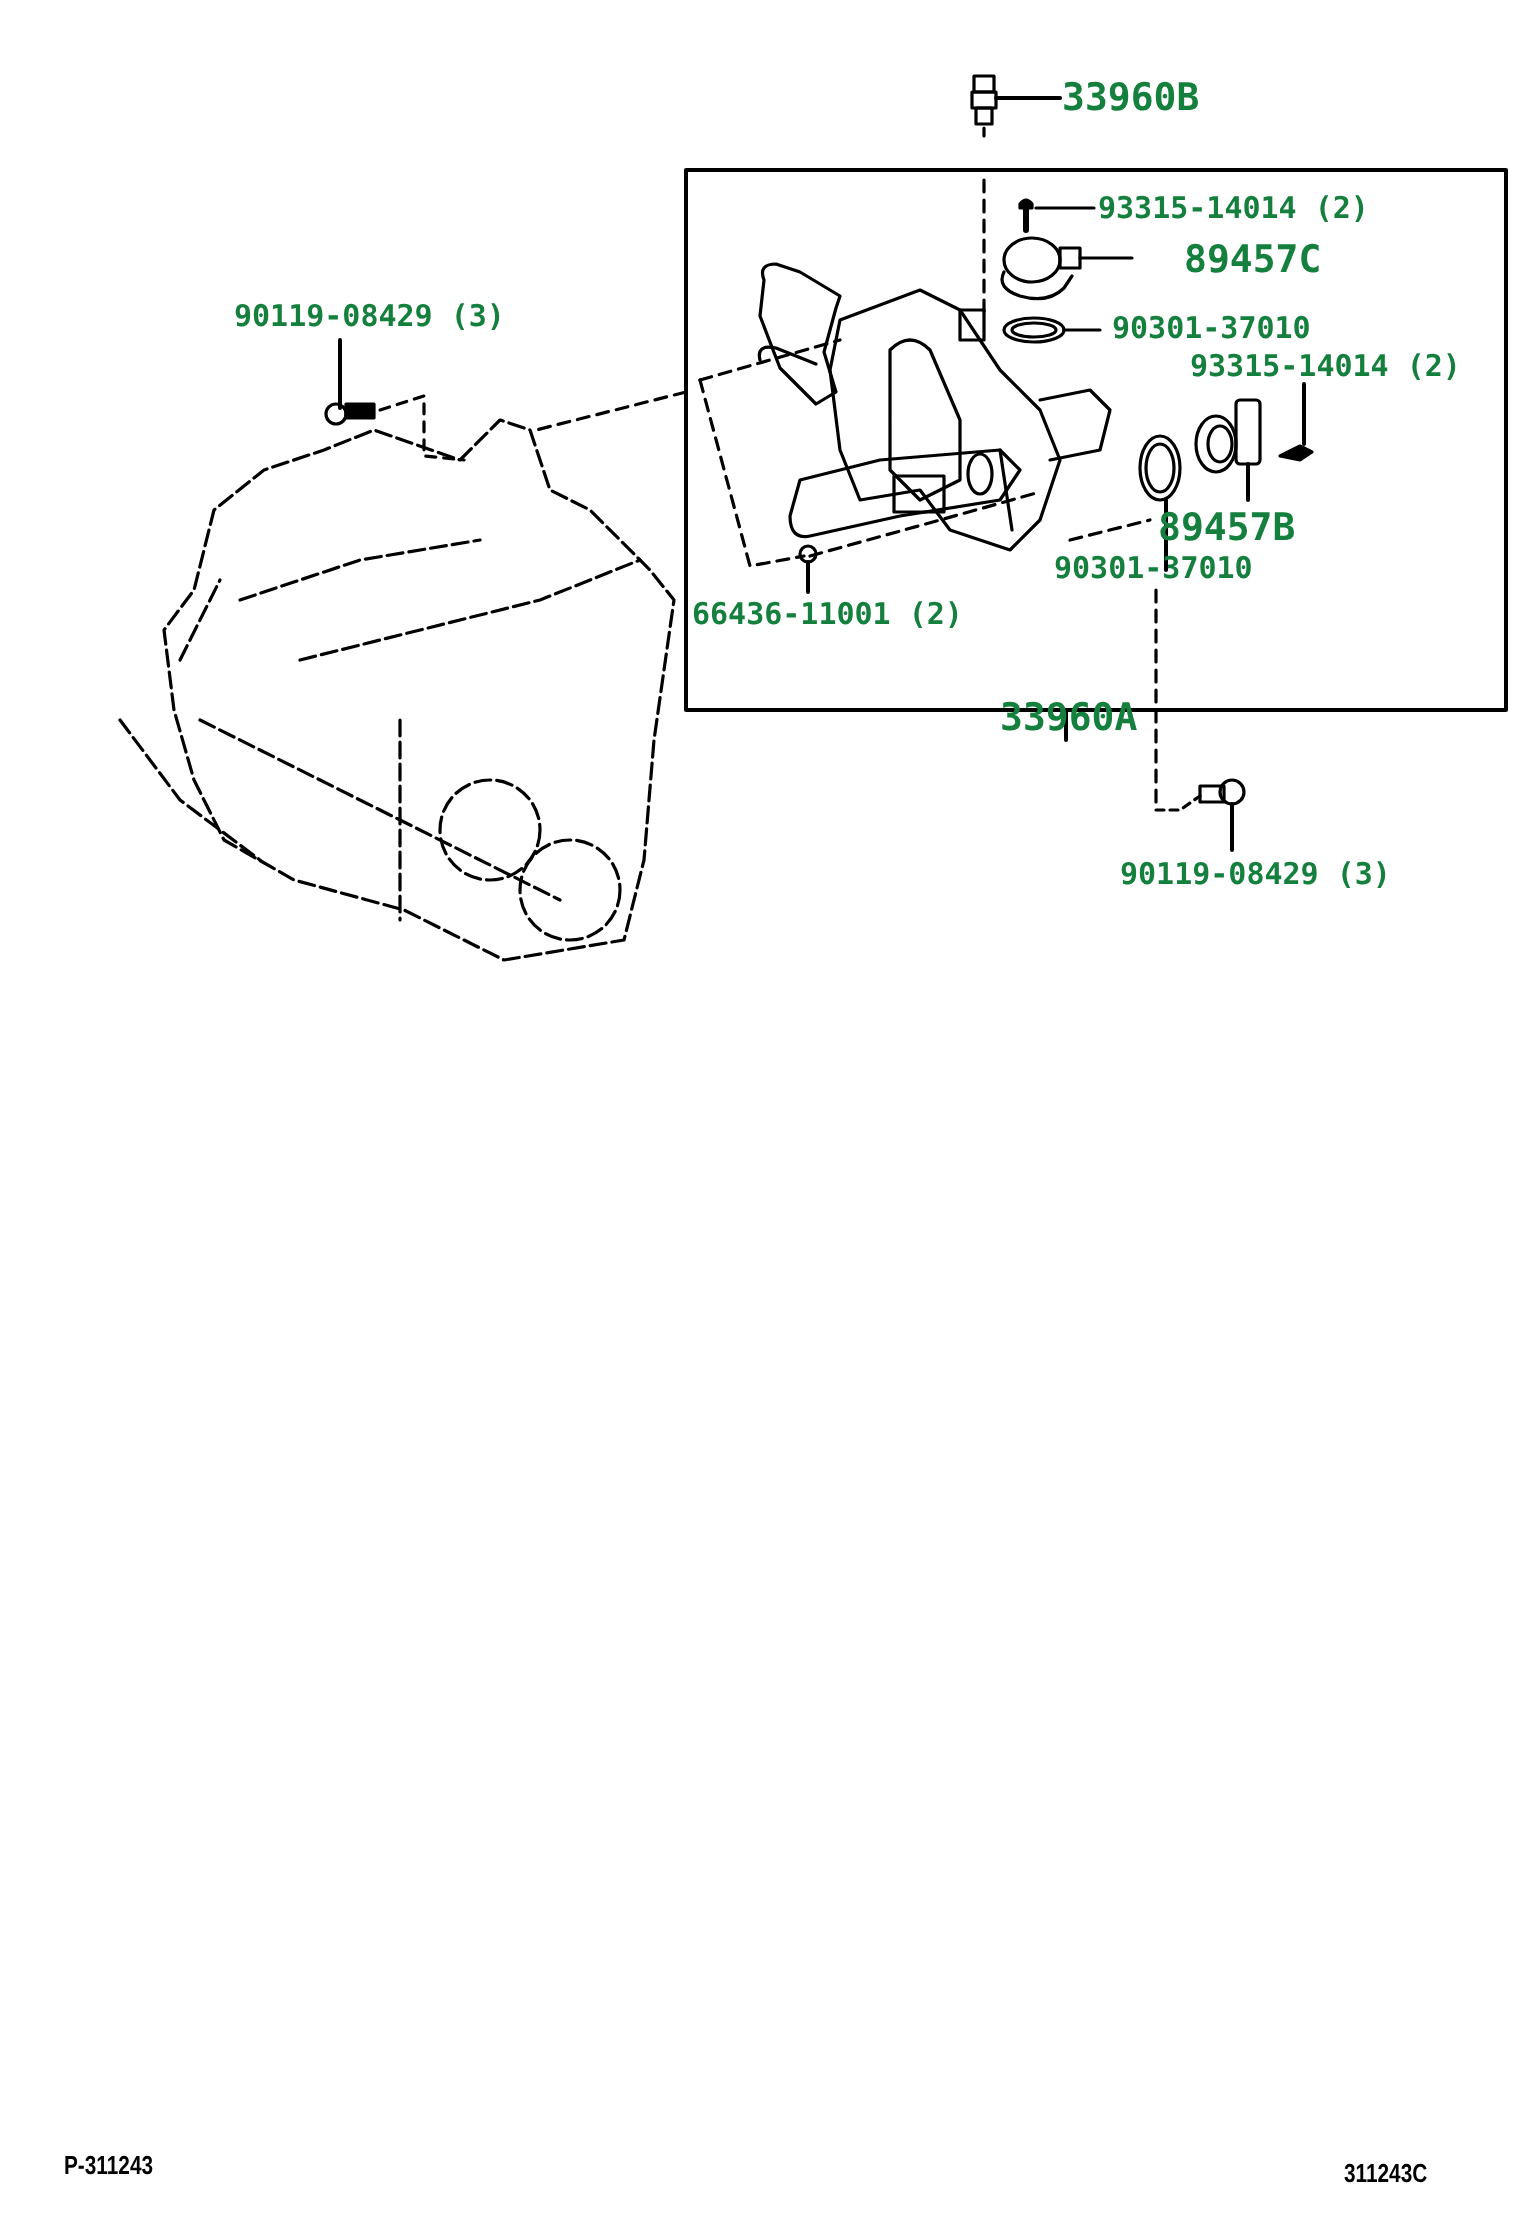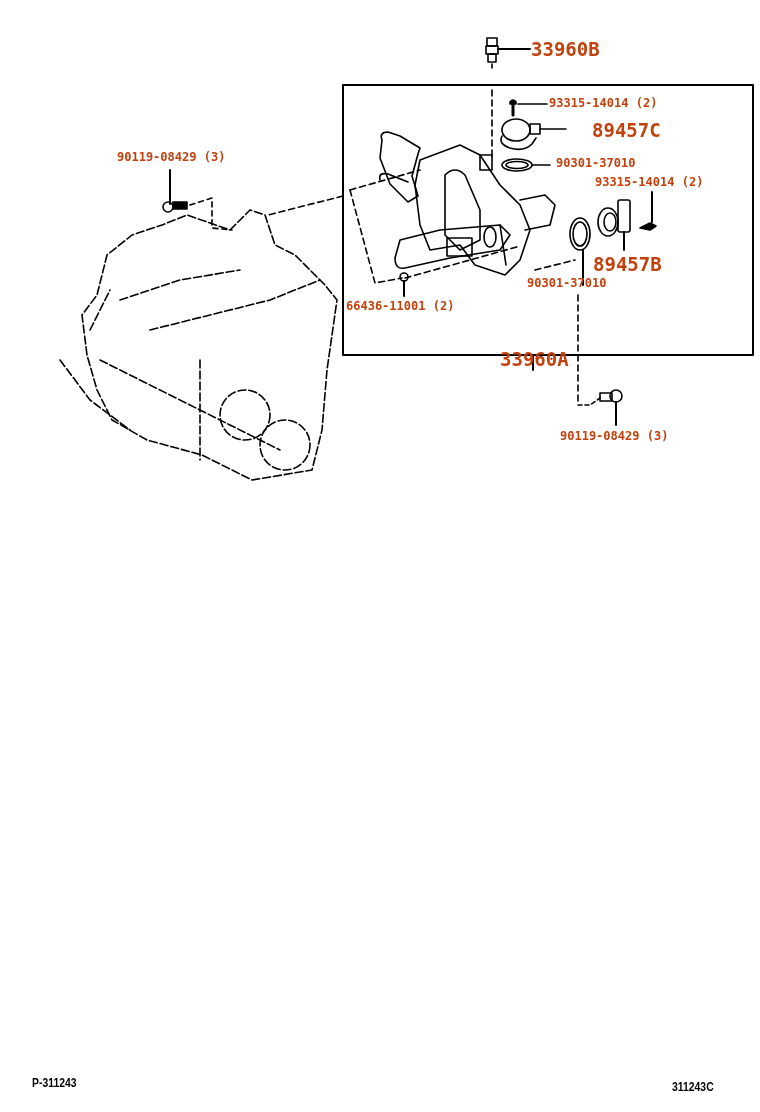--- a/index.html
+++ b/index.html
@@ -2,26 +2,26 @@
 <html><head>
   <meta charset="utf-8">
   <style>
     html, body { margin: 0; padding: 0; background: #ffffff; }
     body { width: 760px; height: 1112px; position: relative; overflow: hidden; }
     #diagram { position: absolute; left: 0; top: 0; width: 760px; height: 1112px; }
     .lbl {
       position: absolute;
       font-family: "DejaVu Sans Mono", "Liberation Mono", monospace;
       font-weight: bold;
-      color: #c2410c;
+      color: #15803d;
       white-space: nowrap;
       line-height: 1;
     }
     .lbl.big { font-size: 19px; letter-spacing: 0px; }
-    .lbl.med { font-size: 12px; letter-spacing: 0px; }
+    .lbl.med { font-size: 15px; letter-spacing: 0px; }
     .footer {
       position: absolute;
       font-family: "Liberation Sans", sans-serif;
       font-size: 13px;
       font-weight: bold;
       color: #000;
       transform: scaleX(0.8);
       transform-origin: left top;
     }
     svg line, svg path, svg polyline, svg polygon, svg rect, svg ellipse, svg circle {
@@ -136,21 +136,21 @@
       <path d="M60,360 l30,40 l40,30"></path>
     </g>
   </g>
 </svg>
 
 <div class="lbl big" style="left:531px; top:40px;">33960B</div>
 <div class="lbl med" style="left:549px; top:97px;">93315-14014 (2)</div>
 <div class="lbl big" style="left:592px; top:121px;">89457C</div>
 <div class="lbl med" style="left:556px; top:157px;">90301-37010</div>
 <div class="lbl med" style="left:595px; top:176px;">93315-14014 (2)</div>
-<div class="lbl big" style="left:593px; top:255px;">89457B</div>
+<div class="lbl big" style="left:579px; top:255px;">89457B</div>
 <div class="lbl med" style="left:527px; top:277px;">90301-37010</div>
 <div class="lbl med" style="left:346px; top:300px;">66436-11001 (2)</div>
 <div class="lbl big" style="left:500px; top:350px;">33960A</div>
 <div class="lbl med" style="left:117px; top:151px;">90119-08429 (3)</div>
 <div class="lbl med" style="left:560px; top:430px;">90119-08429 (3)</div>
 
 <div class="footer" style="left:32px; top:1075px;">P-311243</div>
 <div class="footer" style="left:672px; top:1079px;">311243C</div>
 
 </body></html>

